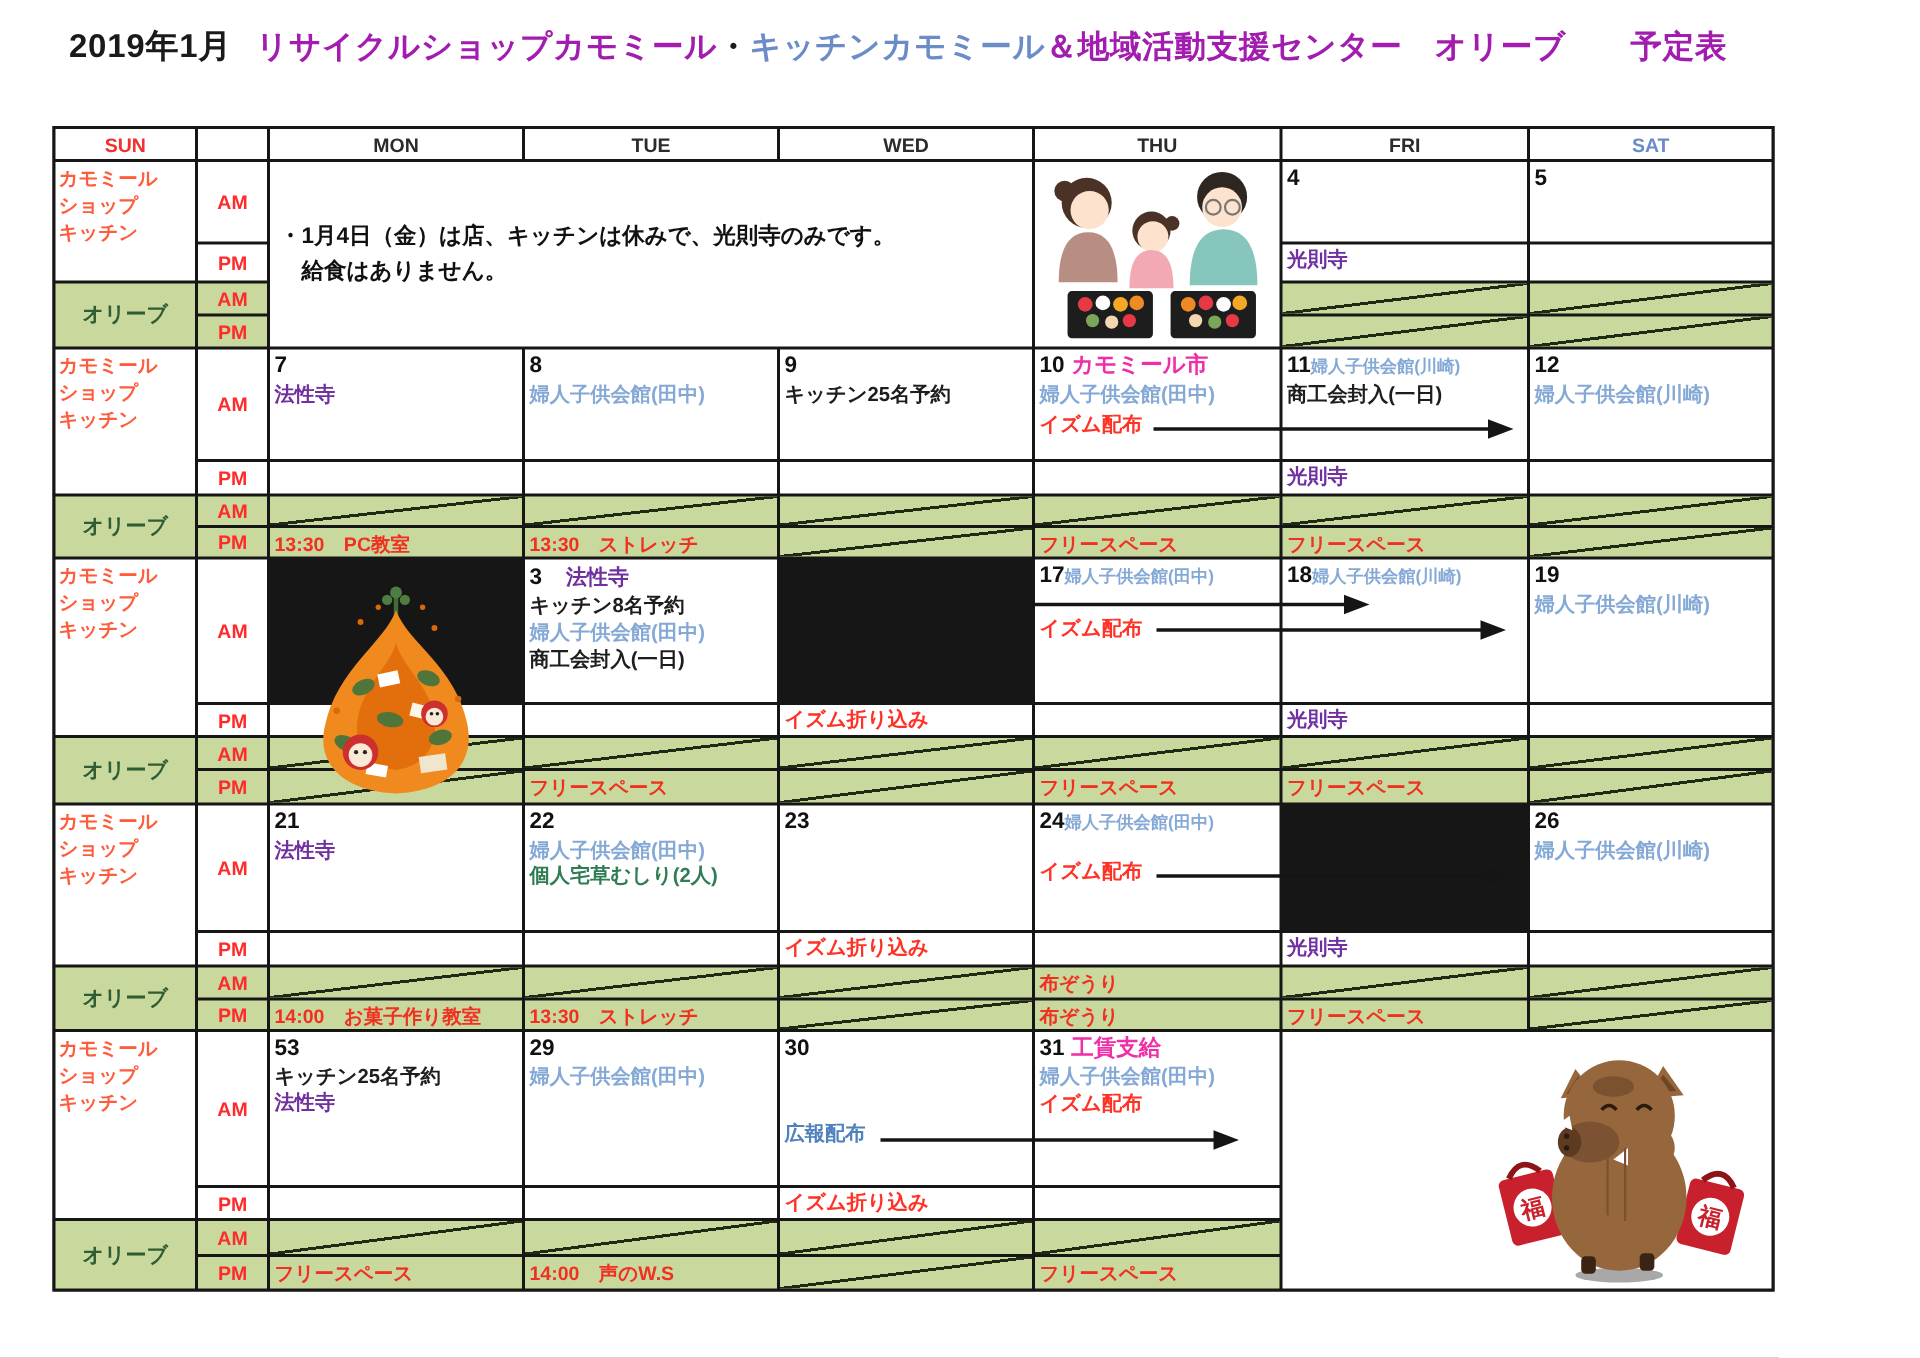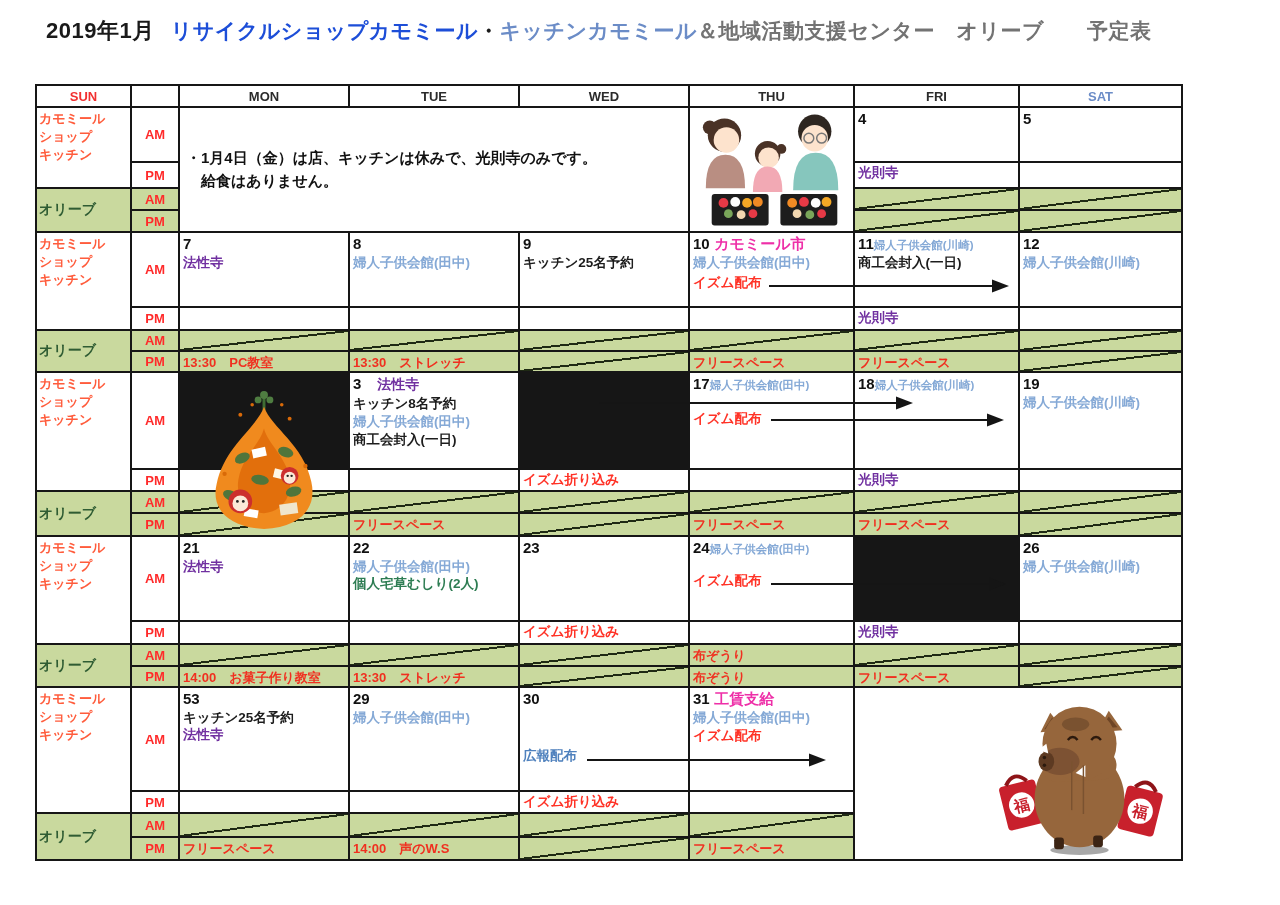--- a/index.html
+++ b/index.html
@@ -1,40 +1,40 @@
 <!DOCTYPE html>
 <html><head>
 <meta charset="utf-8">
 <style>
   html,body{margin:0;padding:0;background:#fff;}
   .page{position:relative;width:1280px;height:905px;background:#fff;overflow:hidden;
         font-family:"Liberation Sans","DejaVu Sans",sans-serif;}
   .pagehead{position:absolute;left:46px;top:16px;font-size:21px;font-weight:bold;white-space:nowrap;letter-spacing:.5px;}
   .pagehead .seg-month{color:#1a1a1a;margin-right:16px;font-size:22px;}
-  .seg-shop{color:#1d4ed8;}
+  .seg-shop{color:#a21caf;}
   .seg-dot{color:#1a1a1a;}
   .seg-kitchen{color:#6b8cc7;}
-  .seg-center{color:#737373;}
+  .seg-center{color:#a21caf;}
   .telline{position:absolute;top:59px;right:97px;font-size:16.5px;font-weight:bold;color:#111;letter-spacing:1px;}
   .telline .fax{margin-left:38px;}
 
   .cal{position:absolute;left:35px;top:84px;width:1148px;height:777px;display:grid;box-sizing:border-box;
        grid-template-columns:93px 46px 168px 168px 168px 163px 163px 161px;
        grid-template-rows:20px 53px 24px 20px 20px 73px 21px 19px 19px 95px 20px 20px 21px 83px 21px 20px 19px 102px 20px 22px 21px;
        gap:2px;background:#161616;border:2px solid #161616;}
   .c{background:#fff;position:relative;overflow:hidden;padding:1px 3px;box-sizing:border-box;}
   .g{background:#c9d99e;}
   .gd{background-color:#c9d99e;
       background-image:linear-gradient(to bottom right,transparent calc(50% - 1px),#1f2a14 calc(50% - 1px),#1f2a14 calc(50% + 1px),transparent calc(50% + 1px));}
   .hd{display:flex;align-items:center;justify-content:center;font-size:13px;font-weight:bold;color:#2b2b2b;padding:0;}
   .hd.sun{color:#f23030;}
   .hd.sat{color:#6b8cc7;}
   .ap{display:flex;align-items:center;justify-content:center;color:#ff2a2a;font-weight:bold;font-size:13px;padding:0;}
   .chamlbl{color:#ff5c3c;font-size:13px;font-weight:bold;line-height:1.4;padding:2px 2px;}
-  .olvlbl{display:flex;align-items:center;color:#2f5c33;font-size:14px;font-weight:bold;padding-left:2px;}
+  .olvlbl{display:flex;align-items:center;color:#2f5c33;font-size:14px;font-weight:bold;padding-left:18px;}
   .notecell{display:flex;flex-direction:column;justify-content:center;font-size:15px;font-weight:bold;color:#111;padding-left:6px;line-height:1.5;}
   .notecell .ind{text-indent:1em;}
   .dn{font-size:15px;font-weight:bold;color:#111;line-height:1.3;}
   .ln{font-size:13.5px;font-weight:bold;line-height:1.33;}
   .inlineblue{font-size:11.5px;font-weight:bold;color:#85a9d6;}
   .t-red{color:#ff3226;}
   .t-blue{color:#85a9d6;}
   .t-dblue{color:#4f81bd;}
   .t-purple{color:#7030a0;}
   .t-green{color:#2e7d53;}

